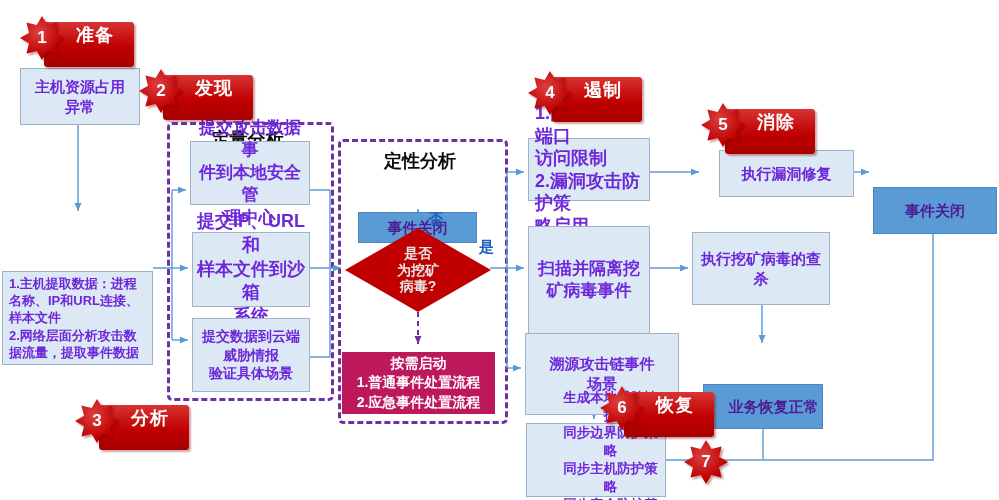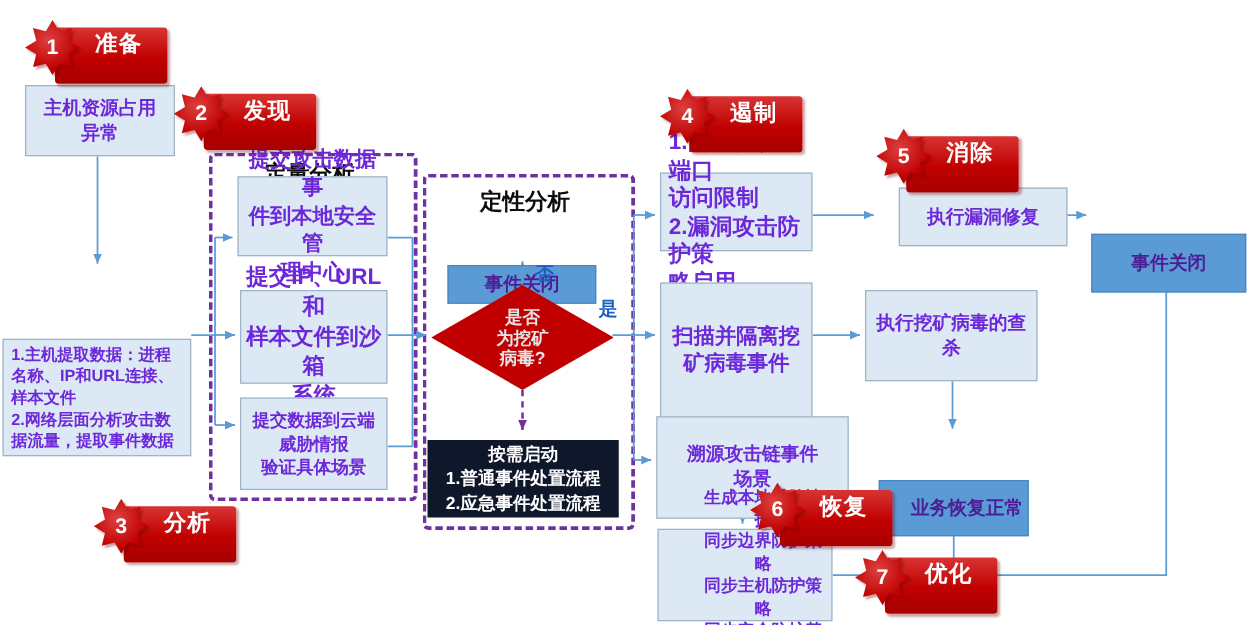--- a/index.html
+++ b/index.html
@@ -6,21 +6,21 @@
   .stage{position:relative;width:999px;height:500px;background:#ffffff;overflow:hidden;
          font-family:"Liberation Sans","DejaVu Sans",sans-serif;}
   svg.wires{position:absolute;left:0;top:0;z-index:2;}
   .dashed-group{position:absolute;border:3px dashed #7030a0;border-radius:5px;z-index:1;background:transparent;}
   .group-title{position:absolute;z-index:3;font-size:18px;font-weight:700;color:#0d0d0d;text-align:center;}
   .box{position:absolute;z-index:3;box-sizing:border-box;background:#dce9f5;border:1.4px solid #9db4c8;
        color:#6d28d9;font-weight:700;display:flex;align-items:center;justify-content:center;
        text-align:center;white-space:pre-line;line-height:1.32;padding:2px 3px;}
   .box.left{justify-content:flex-start;text-align:left;padding:3px 6px;}
   .box.blue{background:#5b9bd5;border:1.4px solid #4a86c0;color:#4c1d95;margin-top:37px;}
-  .box.green{background:#0f172a;border:none;color:#ffffff;line-height:1.4;}
+  .box.green{background:#be185d;border:none;color:#ffffff;line-height:1.4;}
   .diamond{position:absolute;z-index:3;background:#c00000;
            clip-path:polygon(50% 0,100% 50%,50% 100%,0 50%);
            color:#e5e5e5;font-weight:700;display:flex;align-items:center;justify-content:center;
            text-align:center;white-space:pre-line;line-height:1.18;font-size:14px;}
   .edge-label{position:absolute;z-index:4;color:#1d5fc2;font-weight:700;font-size:15px;}
   .badge{position:absolute;z-index:5;width:140px;height:44px;}
   .badge-label{position:absolute;left:24px;top:6px;height:45px;width:90px;box-sizing:border-box;
                background:linear-gradient(180deg,#d83434 0%,#c00000 55%,#a80000 100%);
                border-radius:3px;box-shadow:2px 2px 2px rgba(110,0,0,.35);
                color:#fff;font-weight:700;font-size:18px;line-height:27px;padding-left:32px;letter-spacing:1px;}
@@ -155,19 +155,18 @@
       <div class="badge-star">5</div>
     </div>
   </div>
   <div class="badge" style="left:600px;top:386px;">
     <div class="badge-label">恢复</div>
     <div class="badge-star-wrap">
       <div class="badge-star">6</div>
     </div>
   </div>
   <div class="badge" style="left:684px;top:440px;">
-    <div class="badge-label">优化</div>
     <div class="badge-star-wrap">
       <div class="badge-star">7</div>
     </div>
   </div>
 
 </div>
 
 </body></html>

